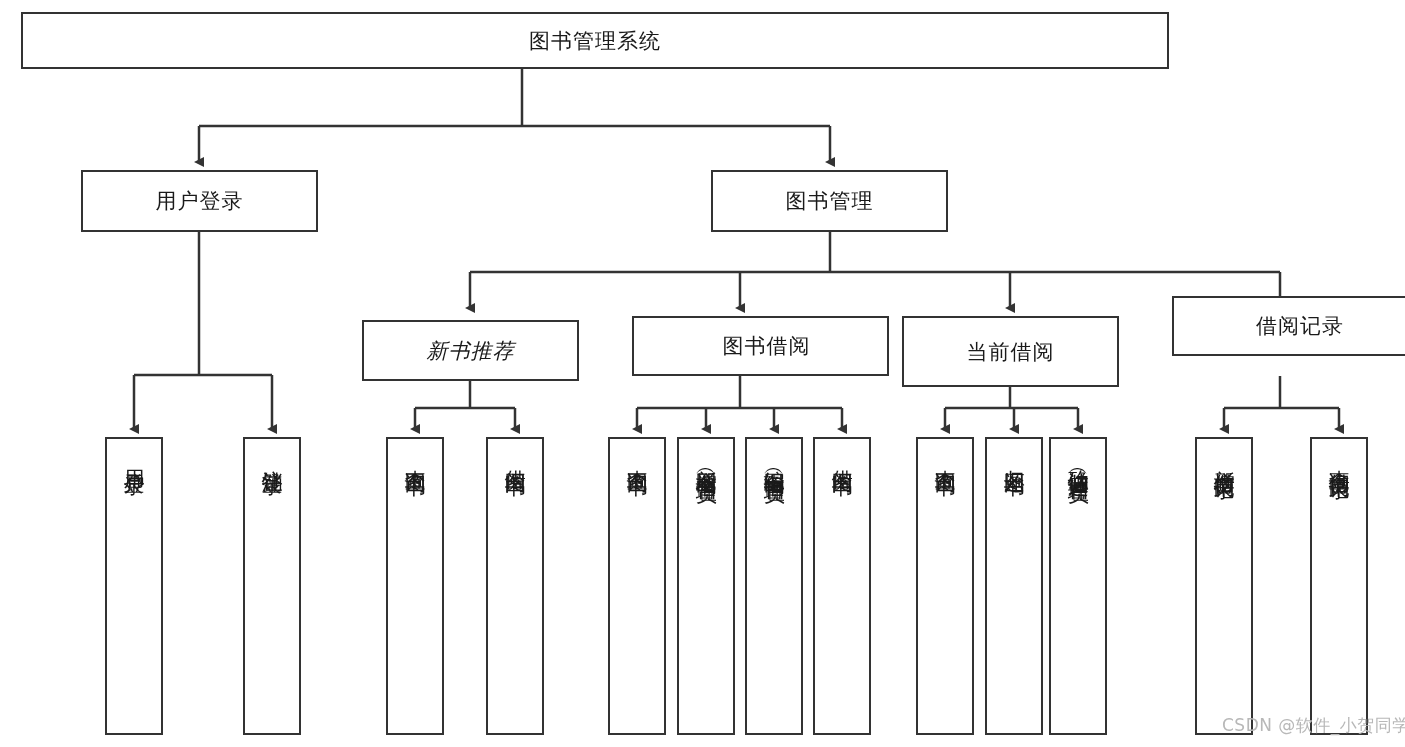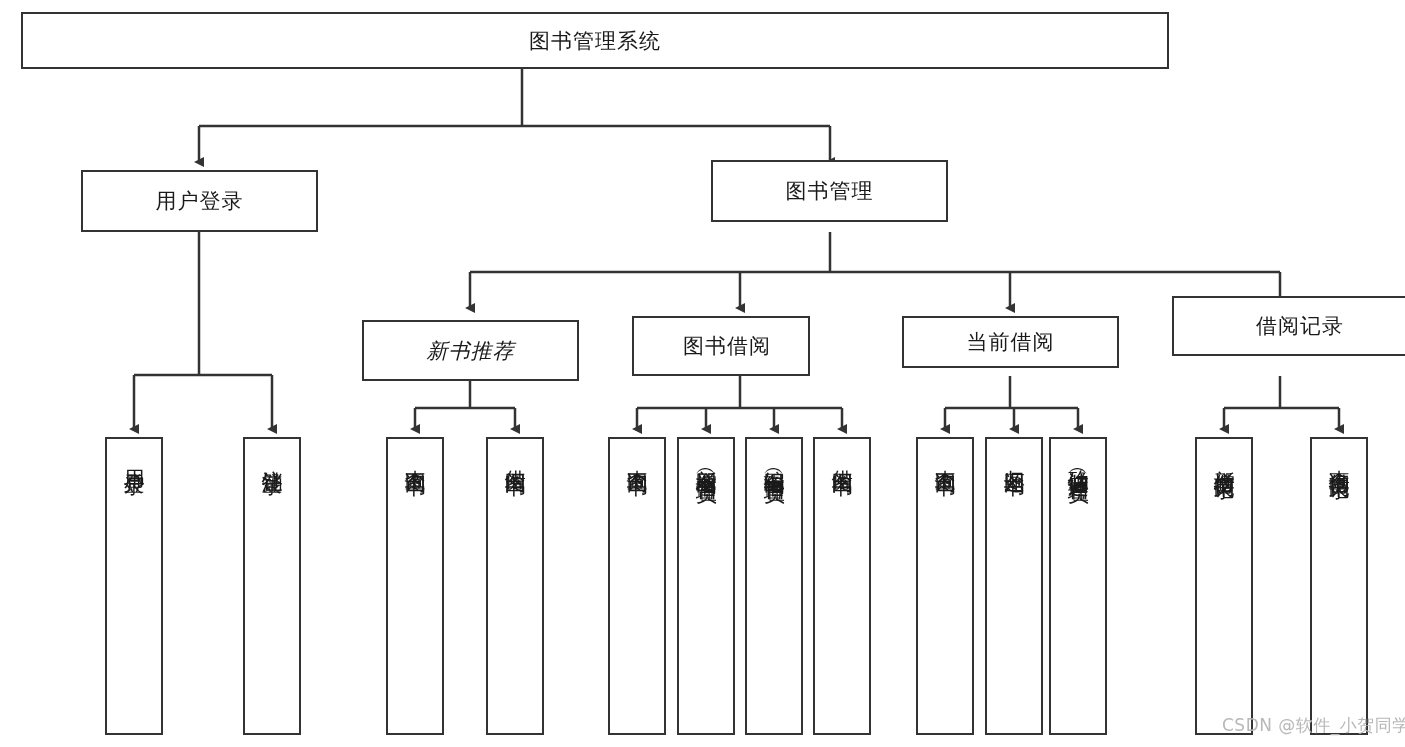--- a/index.html
+++ b/index.html
@@ -122,31 +122,31 @@
     </g>
   </svg>
 
   <div class="node h" style="left:21px; top:12px; width:1148px; height:57px;">
     <span class="node-label">图书管理系统</span>
   </div>
 
   <div class="node h" style="left:81px; top:170px; width:237px; height:62px;">
     <span class="node-label">用户登录</span>
   </div>
-  <div class="node h" style="left:711px; top:160px; width:237px; height:62px;">
+  <div class="node h" style="left:711px; top:170px; width:237px; height:62px;">
     <span class="node-label">图书管理</span>
   </div>
 
   <div class="node h" style="left:362px; top:320px; width:217px; height:61px;font-style:italic;">
     <span class="node-label">新书推荐</span>
   </div>
-  <div class="node h" style="left:632px; top:316px; width:178px; height:60px;padding-left:12px;">
+  <div class="node h" style="left:632px; top:316px; width:257px; height:60px;padding-left:12px;">
     <span class="node-label">图书借阅</span>
   </div>
-  <div class="node h" style="left:902px; top:316px; width:217px; height:52px;">
+  <div class="node h" style="left:902px; top:316px; width:217px; height:71px;">
     <span class="node-label">当前借阅</span>
   </div>
   <div class="node h" style="left:1172px; top:296px; width:256px; height:60px;">
     <span class="node-label">借阅记录</span>
   </div>
 
   <div class="node v" style="left:105px; top:437px; width:58px; height:298px;">
     <span class="vtext">用户登录</span>
   </div>
   <div class="node v" style="left:243px; top:437px; width:58px; height:298px;">

